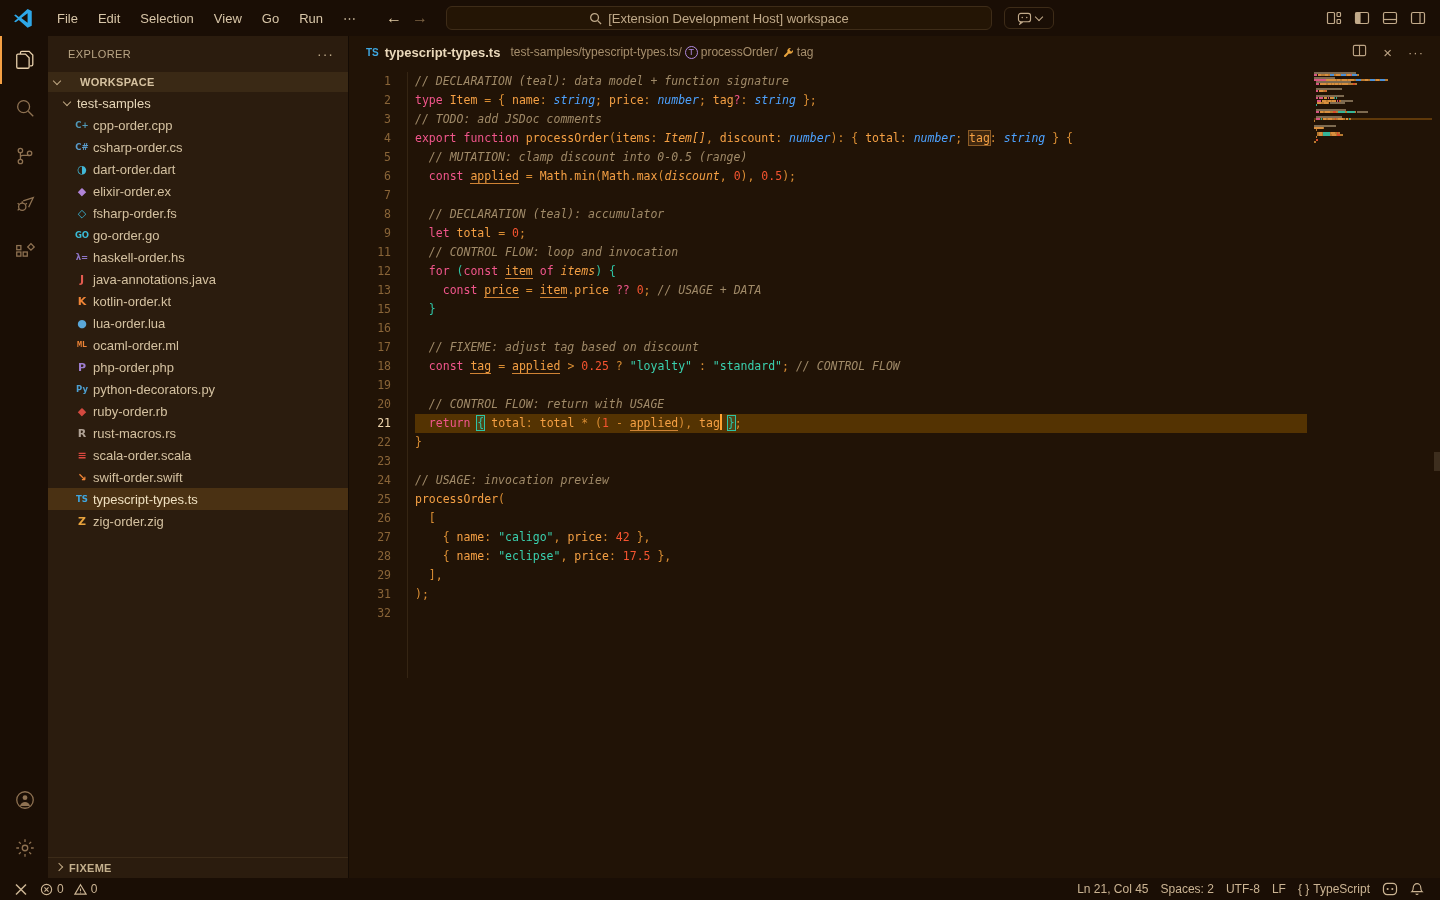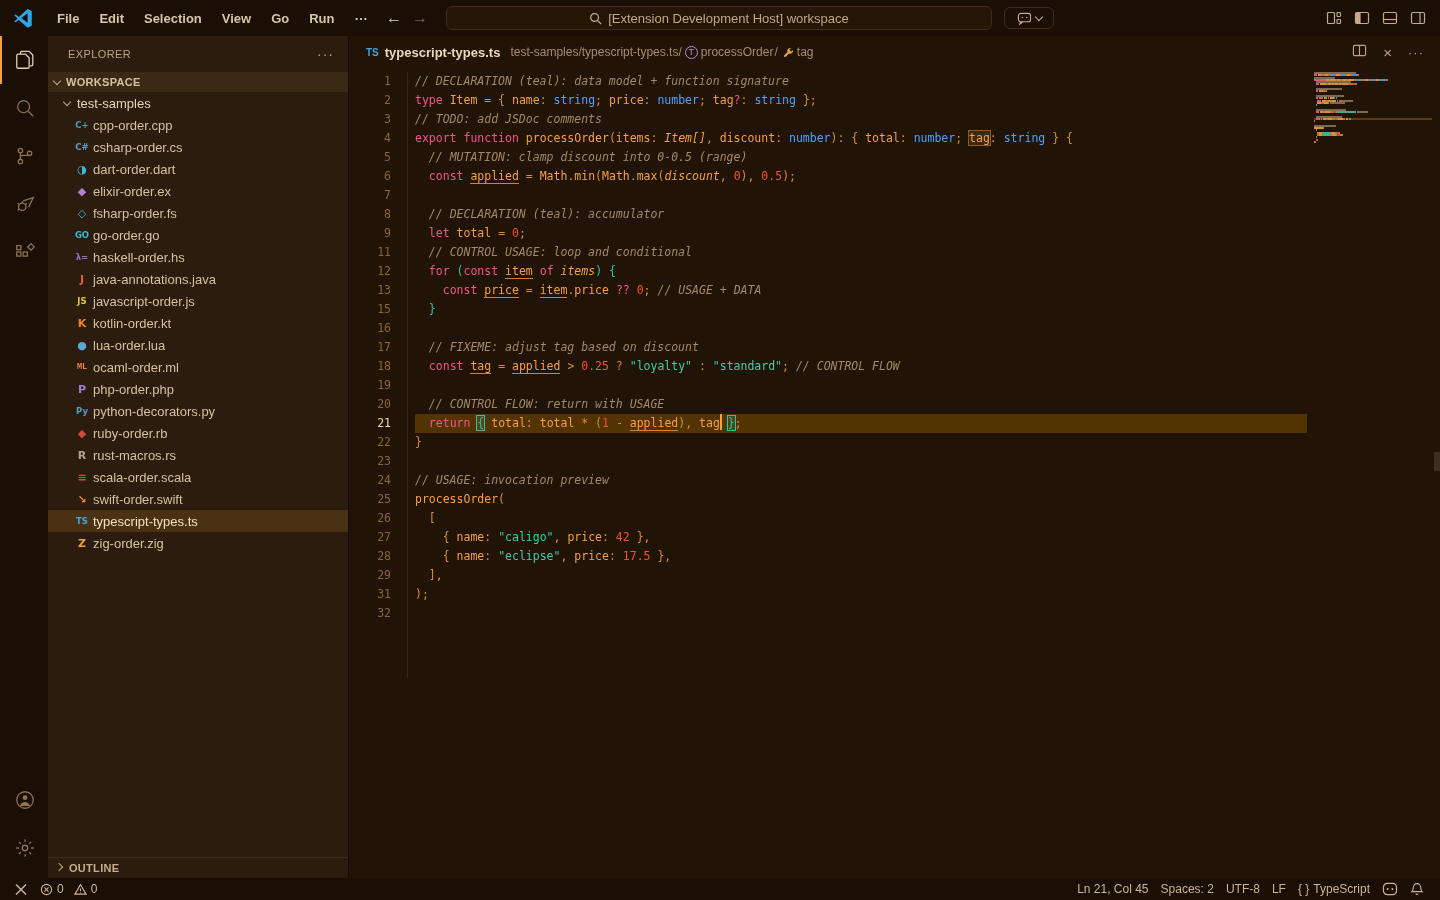--- a/index.html
+++ b/index.html
@@ -2,21 +2,21 @@
 <html><head>
 <meta charset="utf-8">
 <style>
   * { margin:0; padding:0; box-sizing:border-box; }
   html,body { width:1440px; height:900px; overflow:hidden; background:#211306;
     font-family:"Liberation Sans", sans-serif; -webkit-font-smoothing:antialiased; }
 
   
   #titlebar { height:36px; background:#1a0e05; display:flex; align-items:center; position:relative; }
   #vscode-logo { margin:0 14px 0 13px; display:flex; }
-  #menubar { display:flex; align-items:flex-end;font-weight:bold; }
+  #menubar { display:flex; align-items:flex-end; }
   .menu-item { color:#d8c6a8; font-size:13px; padding:4px 10px; border-radius:4px; cursor:default; }
   #nav-arrows { position:absolute; left:386px; top:0; height:36px; display:flex; align-items:center; gap:10px;
     font-size:16px; }
   #nav-back { color:#e4cda6; } #nav-fwd { color:#7d6344; }
   #cmd-center { position:absolute; left:446px; top:6px; width:546px; height:24px; background:#241505;
     border:1px solid #3e2c18; border-radius:6px; display:flex; align-items:center; justify-content:center;
     gap:6px; color:#bfa989; font-size:13px; }
   #copilot-btn { position:absolute; left:1004px; top:7px; width:50px; height:22px; border:1px solid #3e2c18;
     border-radius:6px; display:flex; align-items:center; justify-content:center; gap:4px; }
   #layout-controls { position:absolute; right:14px; top:0; height:36px; display:flex; align-items:center; gap:12px; }
@@ -31,21 +31,21 @@
   .ab-item.active { border-left-color:#f5a044; }
   .ab-item svg { stroke:#8f7252; }
   .ab-item.active svg { stroke:#e8d0ac; }
   #ab-bottom { margin-top:auto; margin-bottom:6px; }
 
   
   #sidebar { width:300px; background:#2b1c0e; display:flex; flex-direction:column; font-size:13px; color:#d9c7a9; }
   #sb-header { height:36px; display:flex; align-items:center; padding:0 14px 0 20px; }
   #sb-title { font-size:11px; letter-spacing:.4px; color:#b9a585; }
   #sb-more { margin-left:auto; color:#b9a585; font-size:14px; letter-spacing:1px; }
-  #workspace-row { height:20px; background:#3a2915; display:flex; align-items:center; gap:6px; padding-left:6px;
+  #workspace-row { height:20px; background:#3a2915; display:flex; align-items:center; gap:20px; padding-left:6px;
     font-size:11px; font-weight:bold; letter-spacing:.3px; color:#d6c2a0; }
   .chev { width:6px; height:6px; border-right:1.5px solid #bfa783; border-bottom:1.5px solid #bfa783;
     transform:rotate(45deg); margin-top:-3px; flex:none; }
   .chev.right { transform:rotate(-45deg); }
   #root-row { height:22px; display:flex; align-items:center; gap:7px; padding-left:16px; color:#e6d6b8; }
   .file-row { height:22px; display:flex; align-items:center; padding-left:25px; color:#d4c1a0; }
   .file-row.selected { background:#4a3113; color:#efe0c0; }
   .file-icon { width:18px; flex:none; font-weight:bold; font-size:11px; text-align:center; font-family:"DejaVu Sans",sans-serif; }
   .file-icon.small { font-size:8.5px; letter-spacing:0; }
   .file-label { margin-left:2px; }
@@ -73,21 +73,21 @@
   .cl .ln { width:42px; flex:none; text-align:right; color:#8a6538; margin-right:24px; position:relative; z-index:1; }
   .cl .lc { white-space:pre; position:relative; z-index:1; }
   .cl.current::before { content:""; position:absolute; left:66px; top:0; height:19px; width:892px; background:#543302; }
   .cl.current .ln { color:#f0d7ae; }
 
   .tk-c { color:#a08a68; font-style:italic; }
   .tk-k { color:#f2568c; }
   .tk-v { color:#f5a044; }
   .tk-u { color:#f5a044; border-bottom:1px solid #cf8334; }
   .tk-vi { color:#f5a044; font-style:italic; }
-  .tk-t { color:#4da2ff; }
+  .tk-t { color:#4da2ff; font-style:italic; }
   .tk-ti { color:#f5a044; font-style:italic; }
   .tk-p { color:#d98d33; }
   .tk-b { color:#2fc4a5; }
   .tk-bb { color:#2fc4a5; box-shadow:0 0 0 1px #2fc4a5; background:rgba(47,196,165,.12); }
   .tk-s { color:#3ad0ae; }
   .tk-n { color:#f55430; }
   .tk-w { color:#f5a044; background:rgba(250,165,70,.14); box-shadow:0 0 0 1px rgba(250,165,70,.5); }
   .tk-x { color:#d8c5a5; }
   .cur { display:inline-block; width:2px; height:16px; background:#ffa232; vertical-align:-3px; margin-right:-1px; }
 
@@ -271,24 +271,20 @@
         </div>
         <div class="file-row">
           <span class="file-icon small" style="color: rgb(143, 118, 200);">λ=</span>
           <span class="file-label">haskell-order.hs</span>
         </div>
         <div class="file-row">
           <span class="file-icon" style="color: rgb(229, 92, 80);">J</span>
           <span class="file-label">java-annotations.java</span>
         </div>
         <div class="file-row">
-          <span class="file-icon small" style="color: rgb(214, 198, 74);">JS</span>
-          <span class="file-label">javascript-order.js</span>
-        </div>
-        <div class="file-row">
           <span class="file-icon" style="color: rgb(239, 132, 54);">K</span>
           <span class="file-label">kotlin-order.kt</span>
         </div>
         <div class="file-row">
           <span class="file-icon" style="color: rgb(90, 167, 216);">●</span>
           <span class="file-label">lua-order.lua</span>
         </div>
         <div class="file-row">
           <span class="file-icon small" style="color: rgb(239, 132, 54); font-family: Liberation Mono, monospace;">ML</span>
           <span class="file-label">ocaml-order.ml</span>
@@ -323,21 +319,21 @@
         </div>
         <div class="file-row">
           <span class="file-icon" style="color: rgb(232, 163, 61);">Z</span>
           <span class="file-label">zig-order.zig</span>
         </div>
       </div>
 
     <div id="sb-bottom">
       <div class="sb-panel-row">
         <span class="chev right"></span>
-        <span>OUTLINE</span>
+        <span>FIXEME</span>
       </div>
     </div>
   </div>
 
   <div id="editor">
     <div id="tabrow">
       <span id="tab-file-icon">TS</span>
       <span id="tab-label">typescript-types.ts</span>
       <div id="breadcrumbs">
         <span>test-samples/typescript-types.ts/</span>
@@ -397,21 +393,21 @@
           <div class="cl">
             <span class="ln">8</span>
             <span class="lc"><span class="tk-x">  </span><span class="tk-c">// DECLARATION (teal): accumulator</span></span>
           </div>
           <div class="cl">
             <span class="ln">9</span>
             <span class="lc"><span class="tk-x">  </span><span class="tk-k">let</span><span class="tk-x"> </span><span class="tk-v">total</span><span class="tk-p"> = </span><span class="tk-n">0</span><span class="tk-p">;</span></span>
           </div>
           <div class="cl">
             <span class="ln">11</span>
-            <span class="lc"><span class="tk-x">  </span><span class="tk-c">// CONTROL USAGE: loop and conditional</span></span>
+            <span class="lc"><span class="tk-x">  </span><span class="tk-c">// CONTROL FLOW: loop and invocation</span></span>
           </div>
           <div class="cl">
             <span class="ln">12</span>
             <span class="lc"><span class="tk-x">  </span><span class="tk-k">for</span><span class="tk-x"> </span><span class="tk-b">(</span><span class="tk-k">const</span><span class="tk-x"> </span><span class="tk-u">item</span><span class="tk-x"> </span><span class="tk-k">of</span><span class="tk-x"> </span><span class="tk-vi">items</span><span class="tk-b">)</span><span class="tk-x"> </span><span class="tk-b">{</span></span>
           </div>
           <div class="cl">
             <span class="ln">13</span>
             <span class="lc"><span class="tk-x">    </span><span class="tk-k">const</span><span class="tk-x"> </span><span class="tk-u">price</span><span class="tk-p"> = </span><span class="tk-u">item</span><span class="tk-p">.</span><span class="tk-v">price</span><span class="tk-x"> </span><span class="tk-k">??</span><span class="tk-x"> </span><span class="tk-n">0</span><span class="tk-p">;</span><span class="tk-x"> </span><span class="tk-c">// USAGE + DATA</span></span>
           </div>
           <div class="cl">

